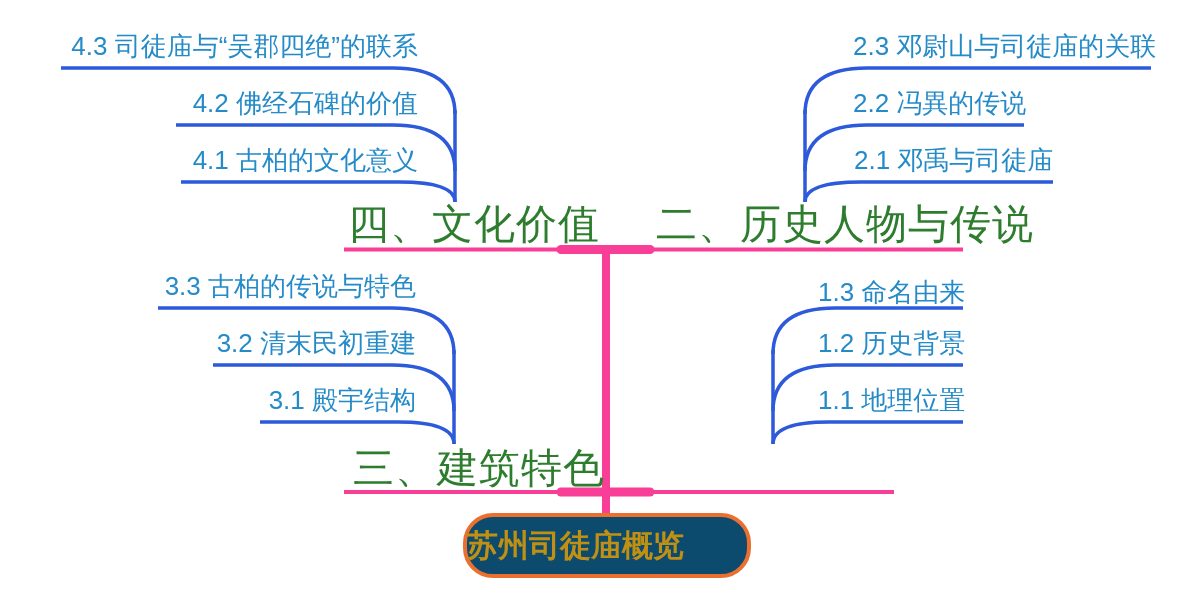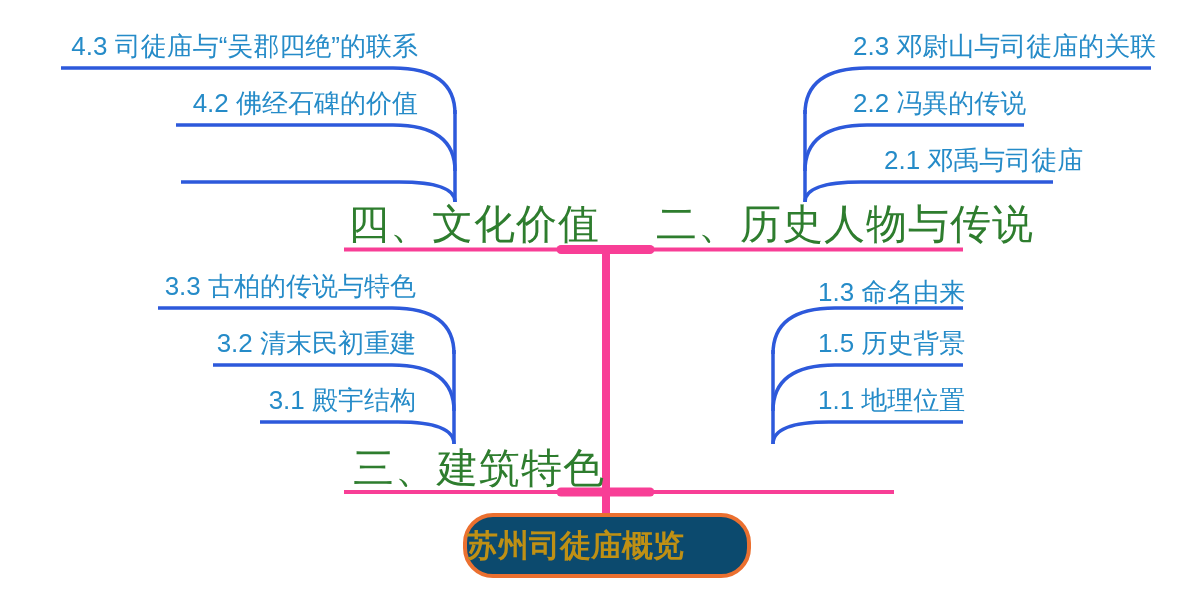--- a/index.html
+++ b/index.html
@@ -40,21 +40,21 @@
     white-space:nowrap;
   }
 
   
   .n43 { right:790px; top:30px;  text-align:right; }
   .n42 { right:790px; top:87px;  text-align:right; }
   .n41 { right:790px; top:144px; text-align:right; }
   
   .n23 { left:845px; top:30px; }
   .n22 { left:845px; top:87px; }
-  .n21 { left:876px; top:144px; }
+  .n21 { left:846px; top:144px; }
   
   .n33 { right:792px; top:270px; text-align:right; }
   .n32 { right:792px; top:327px; text-align:right; }
   .n31 { right:792px; top:384px; text-align:right; }
   
   .n13 { left:810px; top:276px; }
   .n12 { left:810px; top:327px; }
   .n11 { left:810px; top:384px; }
   
   .b4 { left:340px; top:205px; }
@@ -91,31 +91,32 @@
     <path class="blue-line" d="M446 350 V444"></path>
 
     <path class="blue-line" d="M955 308 H827 Q765 308 765 354"></path>
     <path class="blue-line" d="M955 365 H827 Q765 365 765 411"></path>
     <path class="blue-line" d="M955 422 H821 Q765 422 765 444"></path>
     <path class="blue-line" d="M765 350 V444"></path>
   </svg>
 
   <div class="node subtopic n43">4.3 司徒庙与“吴郡四绝”的联系</div>
   <div class="node subtopic n42">4.2 佛经石碑的价值</div>
+  <div class="node subtopic n41">4.1 古柏的文化意义</div>
 
   <div class="node subtopic n23">2.3 邓尉山与司徒庙的关联</div>
   <div class="node subtopic n22">2.2 冯異的传说</div>
   <div class="node subtopic n21">2.1 邓禹与司徒庙</div>
 
   <div class="node subtopic n33">3.3 古柏的传说与特色</div>
   <div class="node subtopic n32">3.2 清末民初重建</div>
   <div class="node subtopic n31">3.1 殿宇结构</div>
 
   <div class="node subtopic n13">1.3 命名由来</div>
-  <div class="node subtopic n12">1.5 历史背景</div>
+  <div class="node subtopic n12">1.2 历史背景</div>
   <div class="node subtopic n11">1.1 地理位置</div>
 
   <div class="node topic b4">四、文化价值</div>
   <div class="node topic b3">三、建筑特色</div>
   <div class="node topic b2">二、历史人物与传说</div>
 
   <div class="root-node">
     <span>苏州司徒庙概览</span>
   </div>
 

